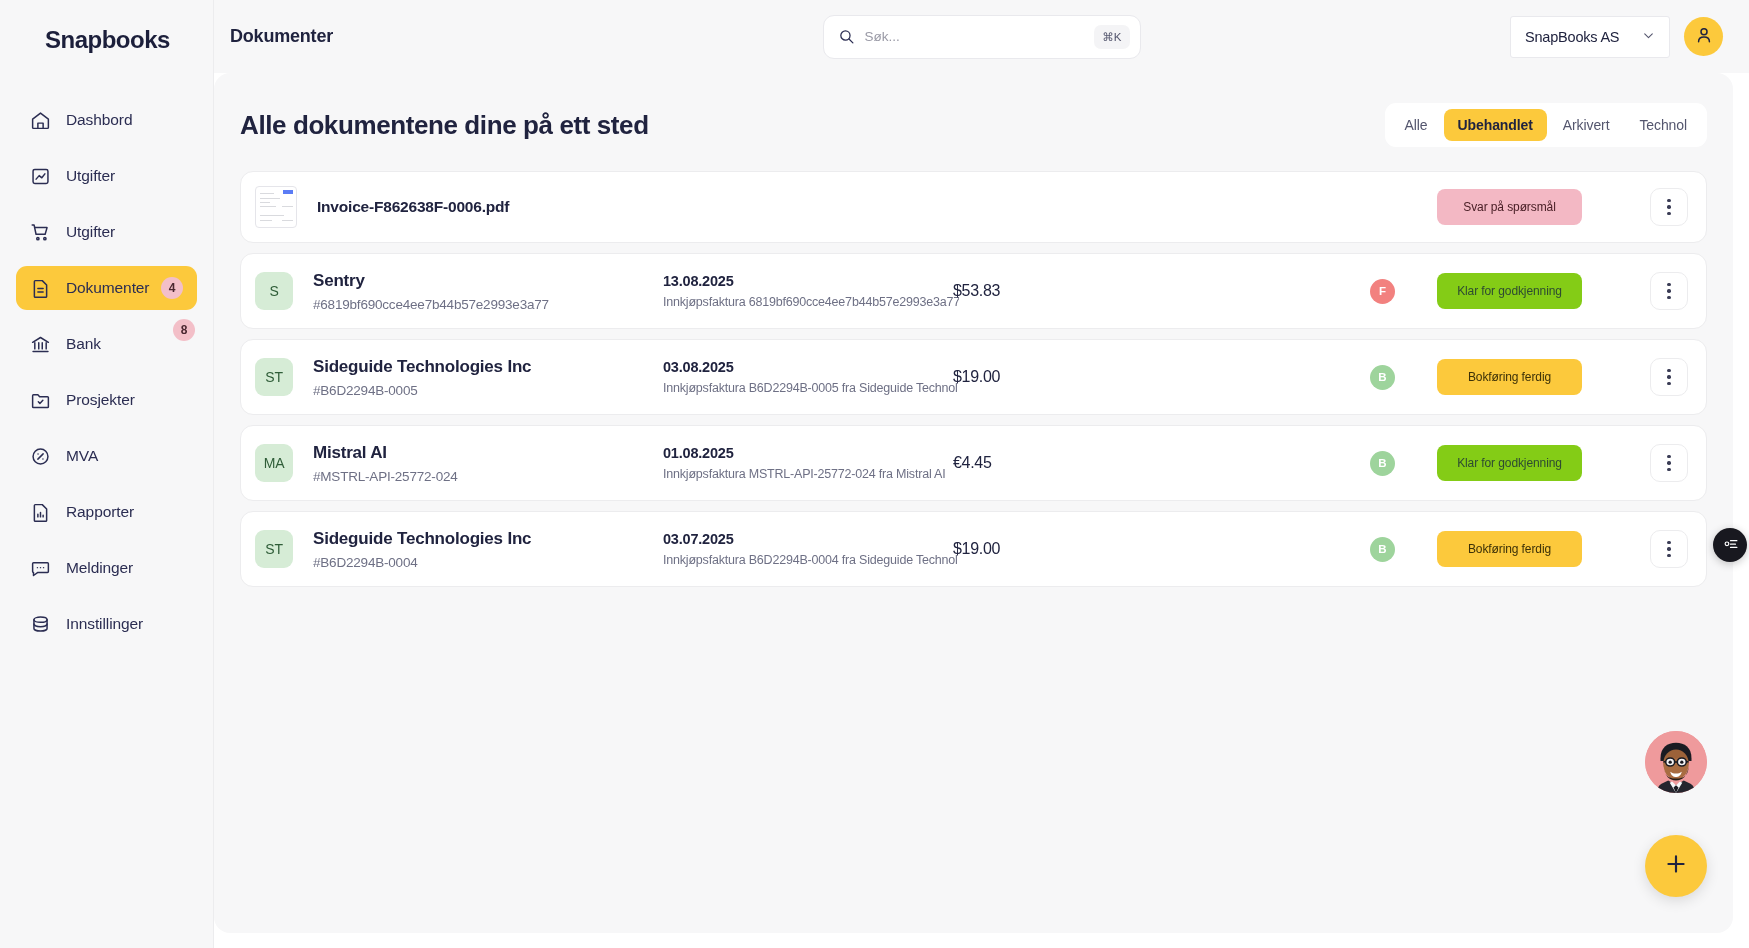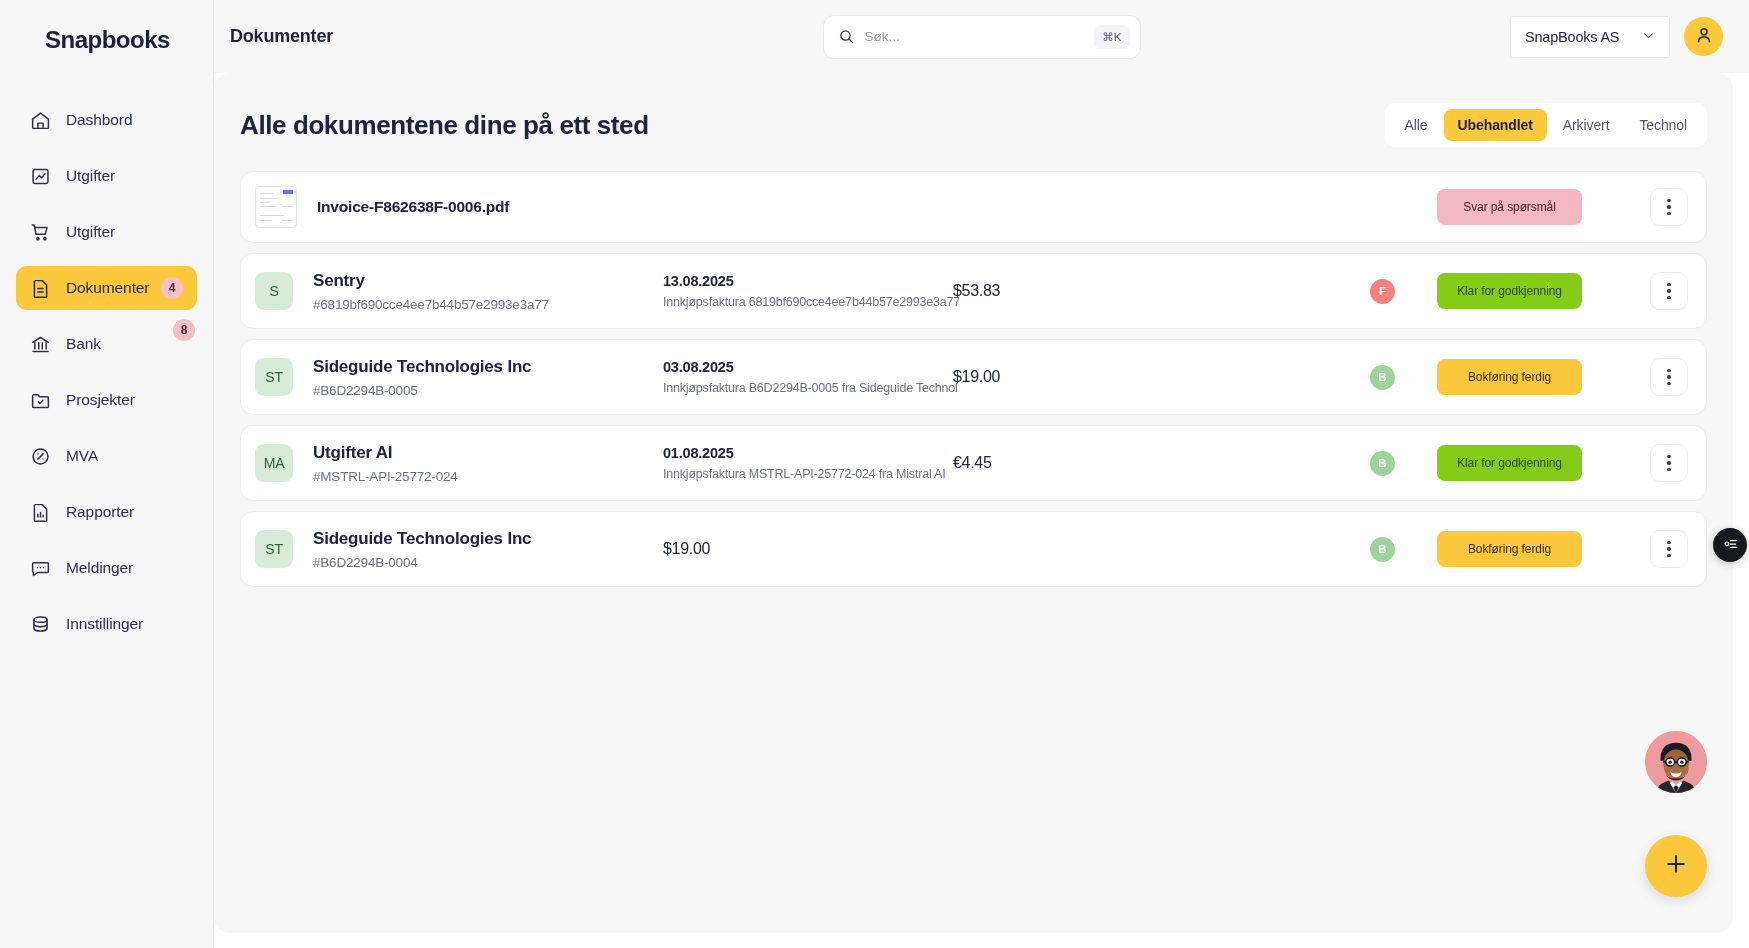--- a/index.html
+++ b/index.html
@@ -425,21 +425,21 @@
             <i></i>
               <i></i>
               <i></i>
           </div>
         </div>
       </div>
 
       <div class="row">
         <div class="avatar-sq">MA</div>
         <div class="col-name">
-          <div class="r-title">Utgifter AI</div>
+          <div class="r-title">Mistral AI</div>
           <div class="r-sub">#MSTRL-API-25772-024</div>
         </div>
         <div class="col-date">
           <div class="d-date">01.08.2025</div>
           <div class="d-desc">Innkjøpsfaktura MSTRL-API-25772-024 fra Mistral AI</div>
         </div>
         <div class="col-amount">€4.45</div>
         <div class="col-source">
           <div class="src-dot src-b">B</div>
           <div class="status st-green">Klar for godkjenning</div>
@@ -449,20 +449,24 @@
               <i></i>
           </div>
         </div>
       </div>
 
       <div class="row">
         <div class="avatar-sq">ST</div>
         <div class="col-name">
           <div class="r-title">Sideguide Technologies Inc</div>
           <div class="r-sub">#B6D2294B-0004</div>
+        </div>
+        <div class="col-date">
+          <div class="d-date">03.07.2025</div>
+          <div class="d-desc">Innkjøpsfaktura B6D2294B-0004 fra Sideguide Technol</div>
         </div>
         <div class="col-amount">$19.00</div>
         <div class="col-source">
           <div class="src-dot src-b">B</div>
           <div class="status st-yellow">Bokføring ferdig</div>
           <div class="kebab">
             <i></i>
               <i></i>
               <i></i>
           </div>

